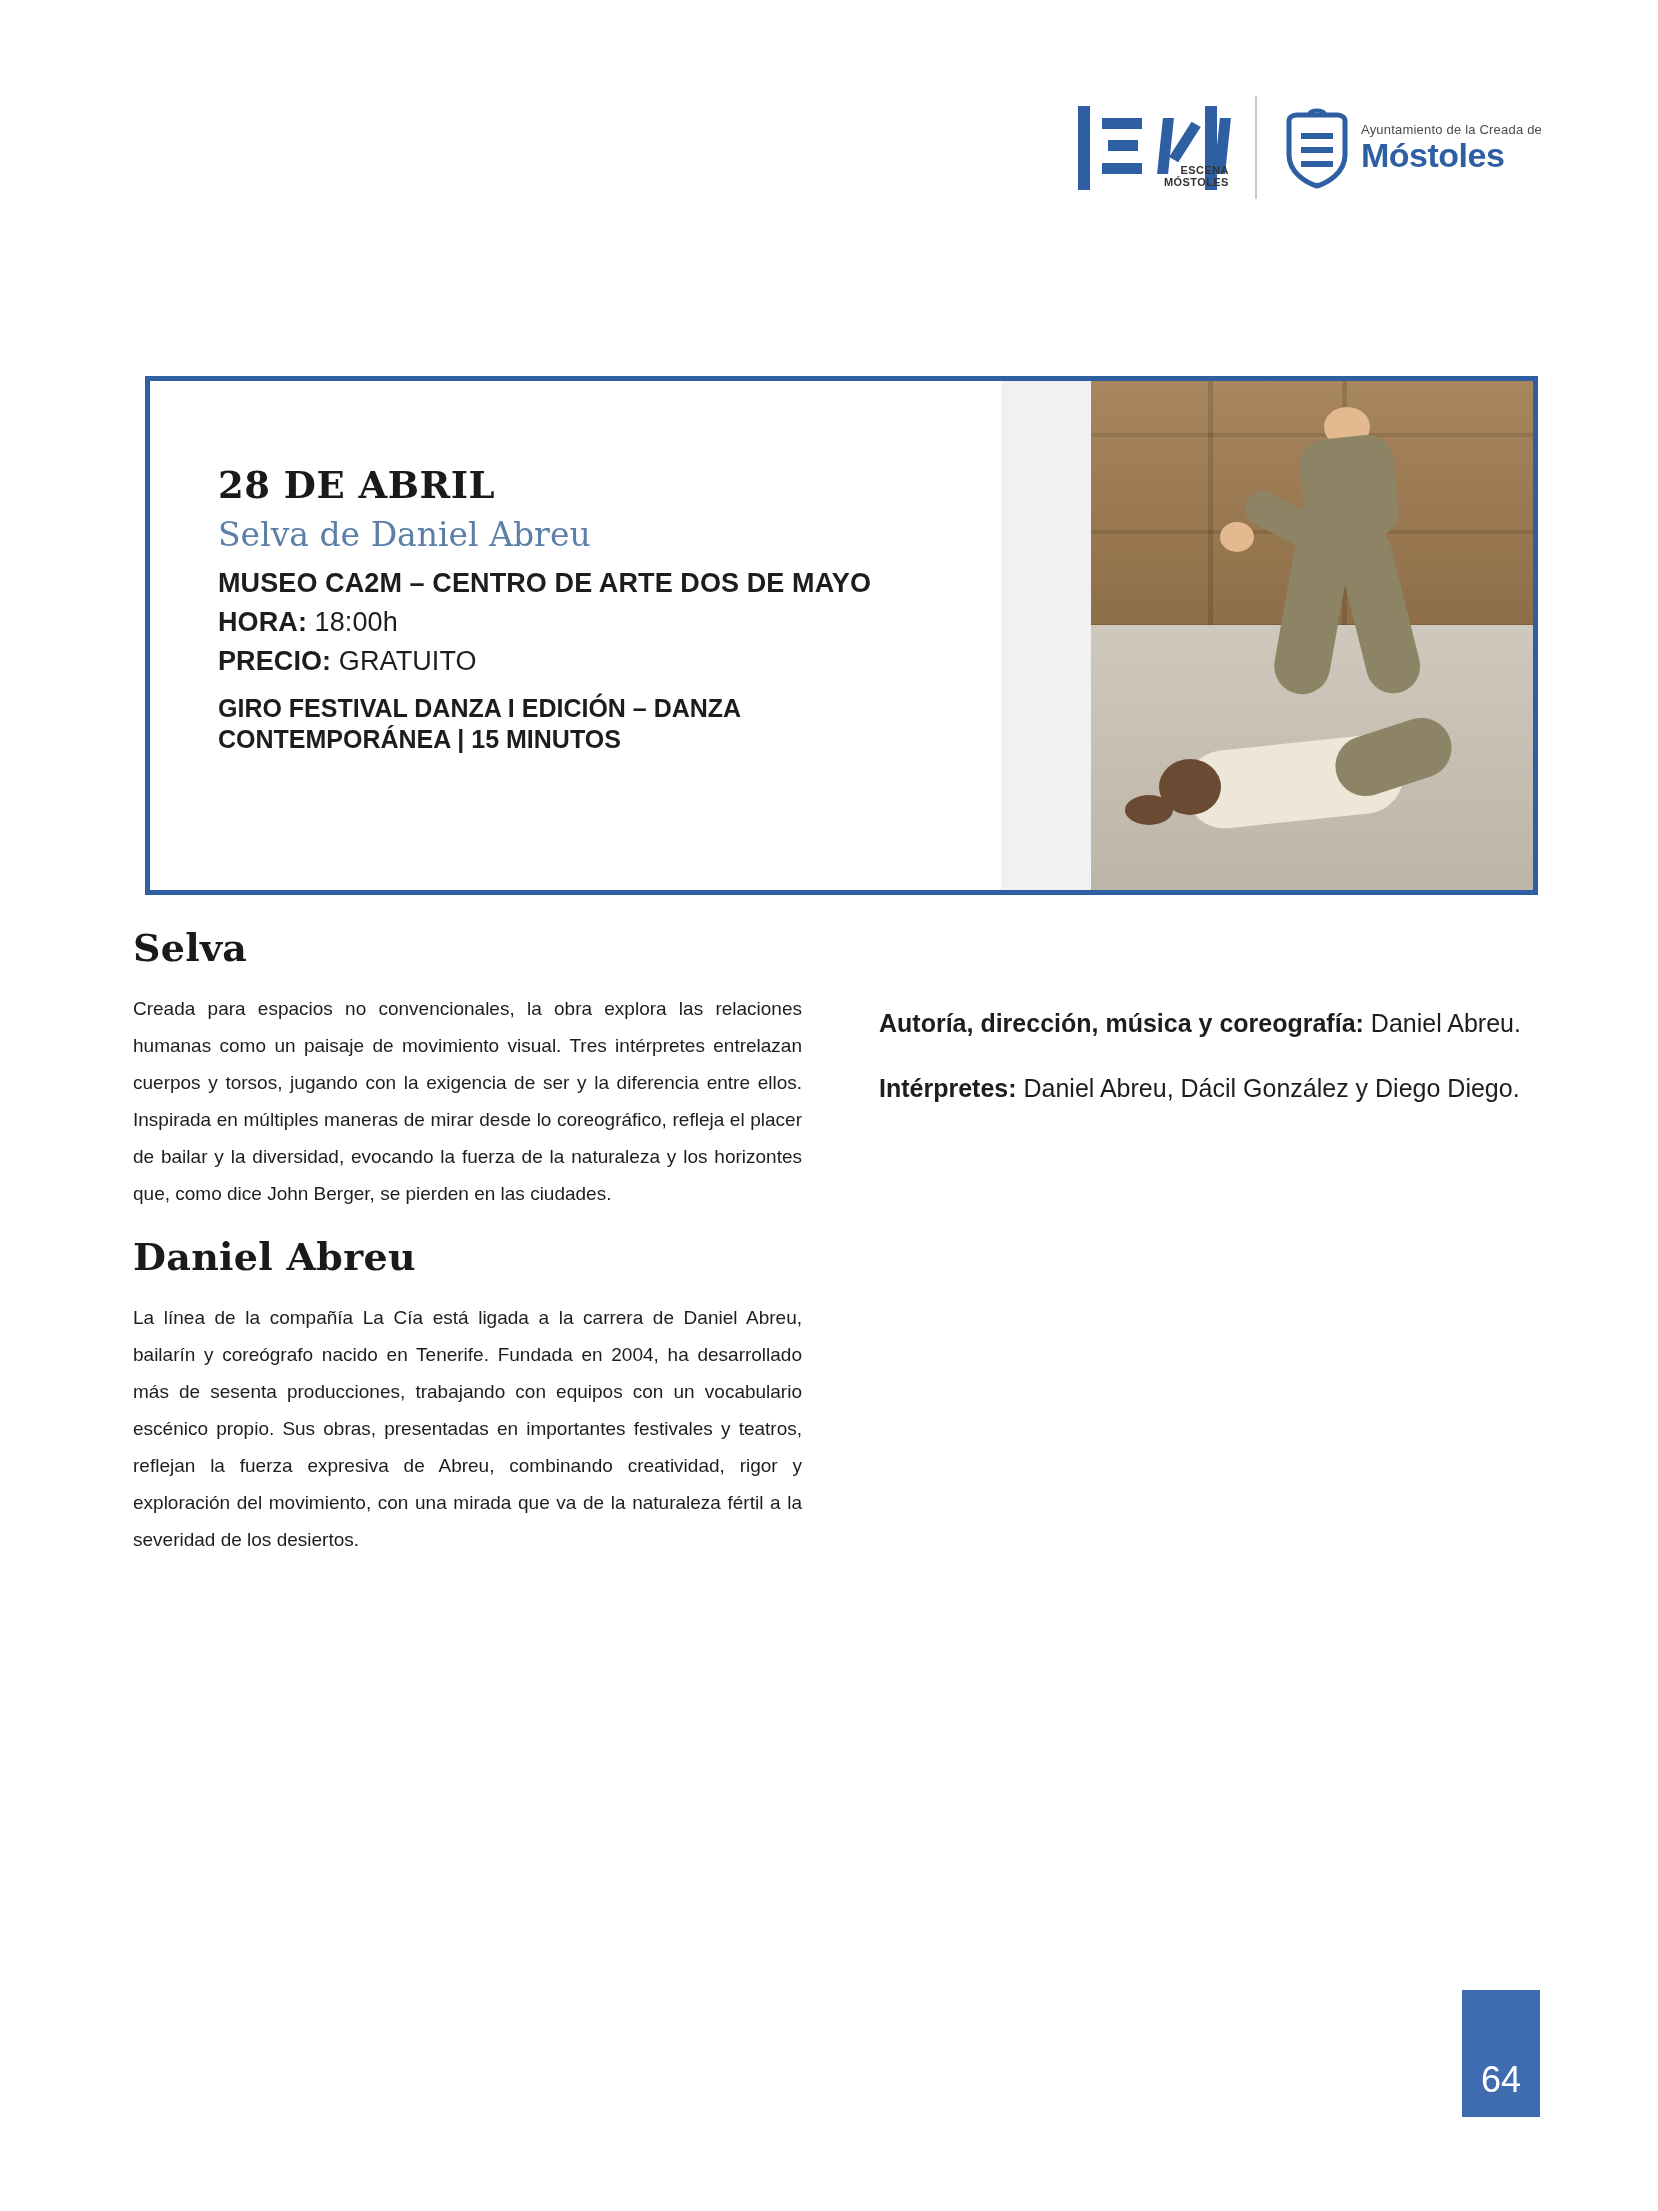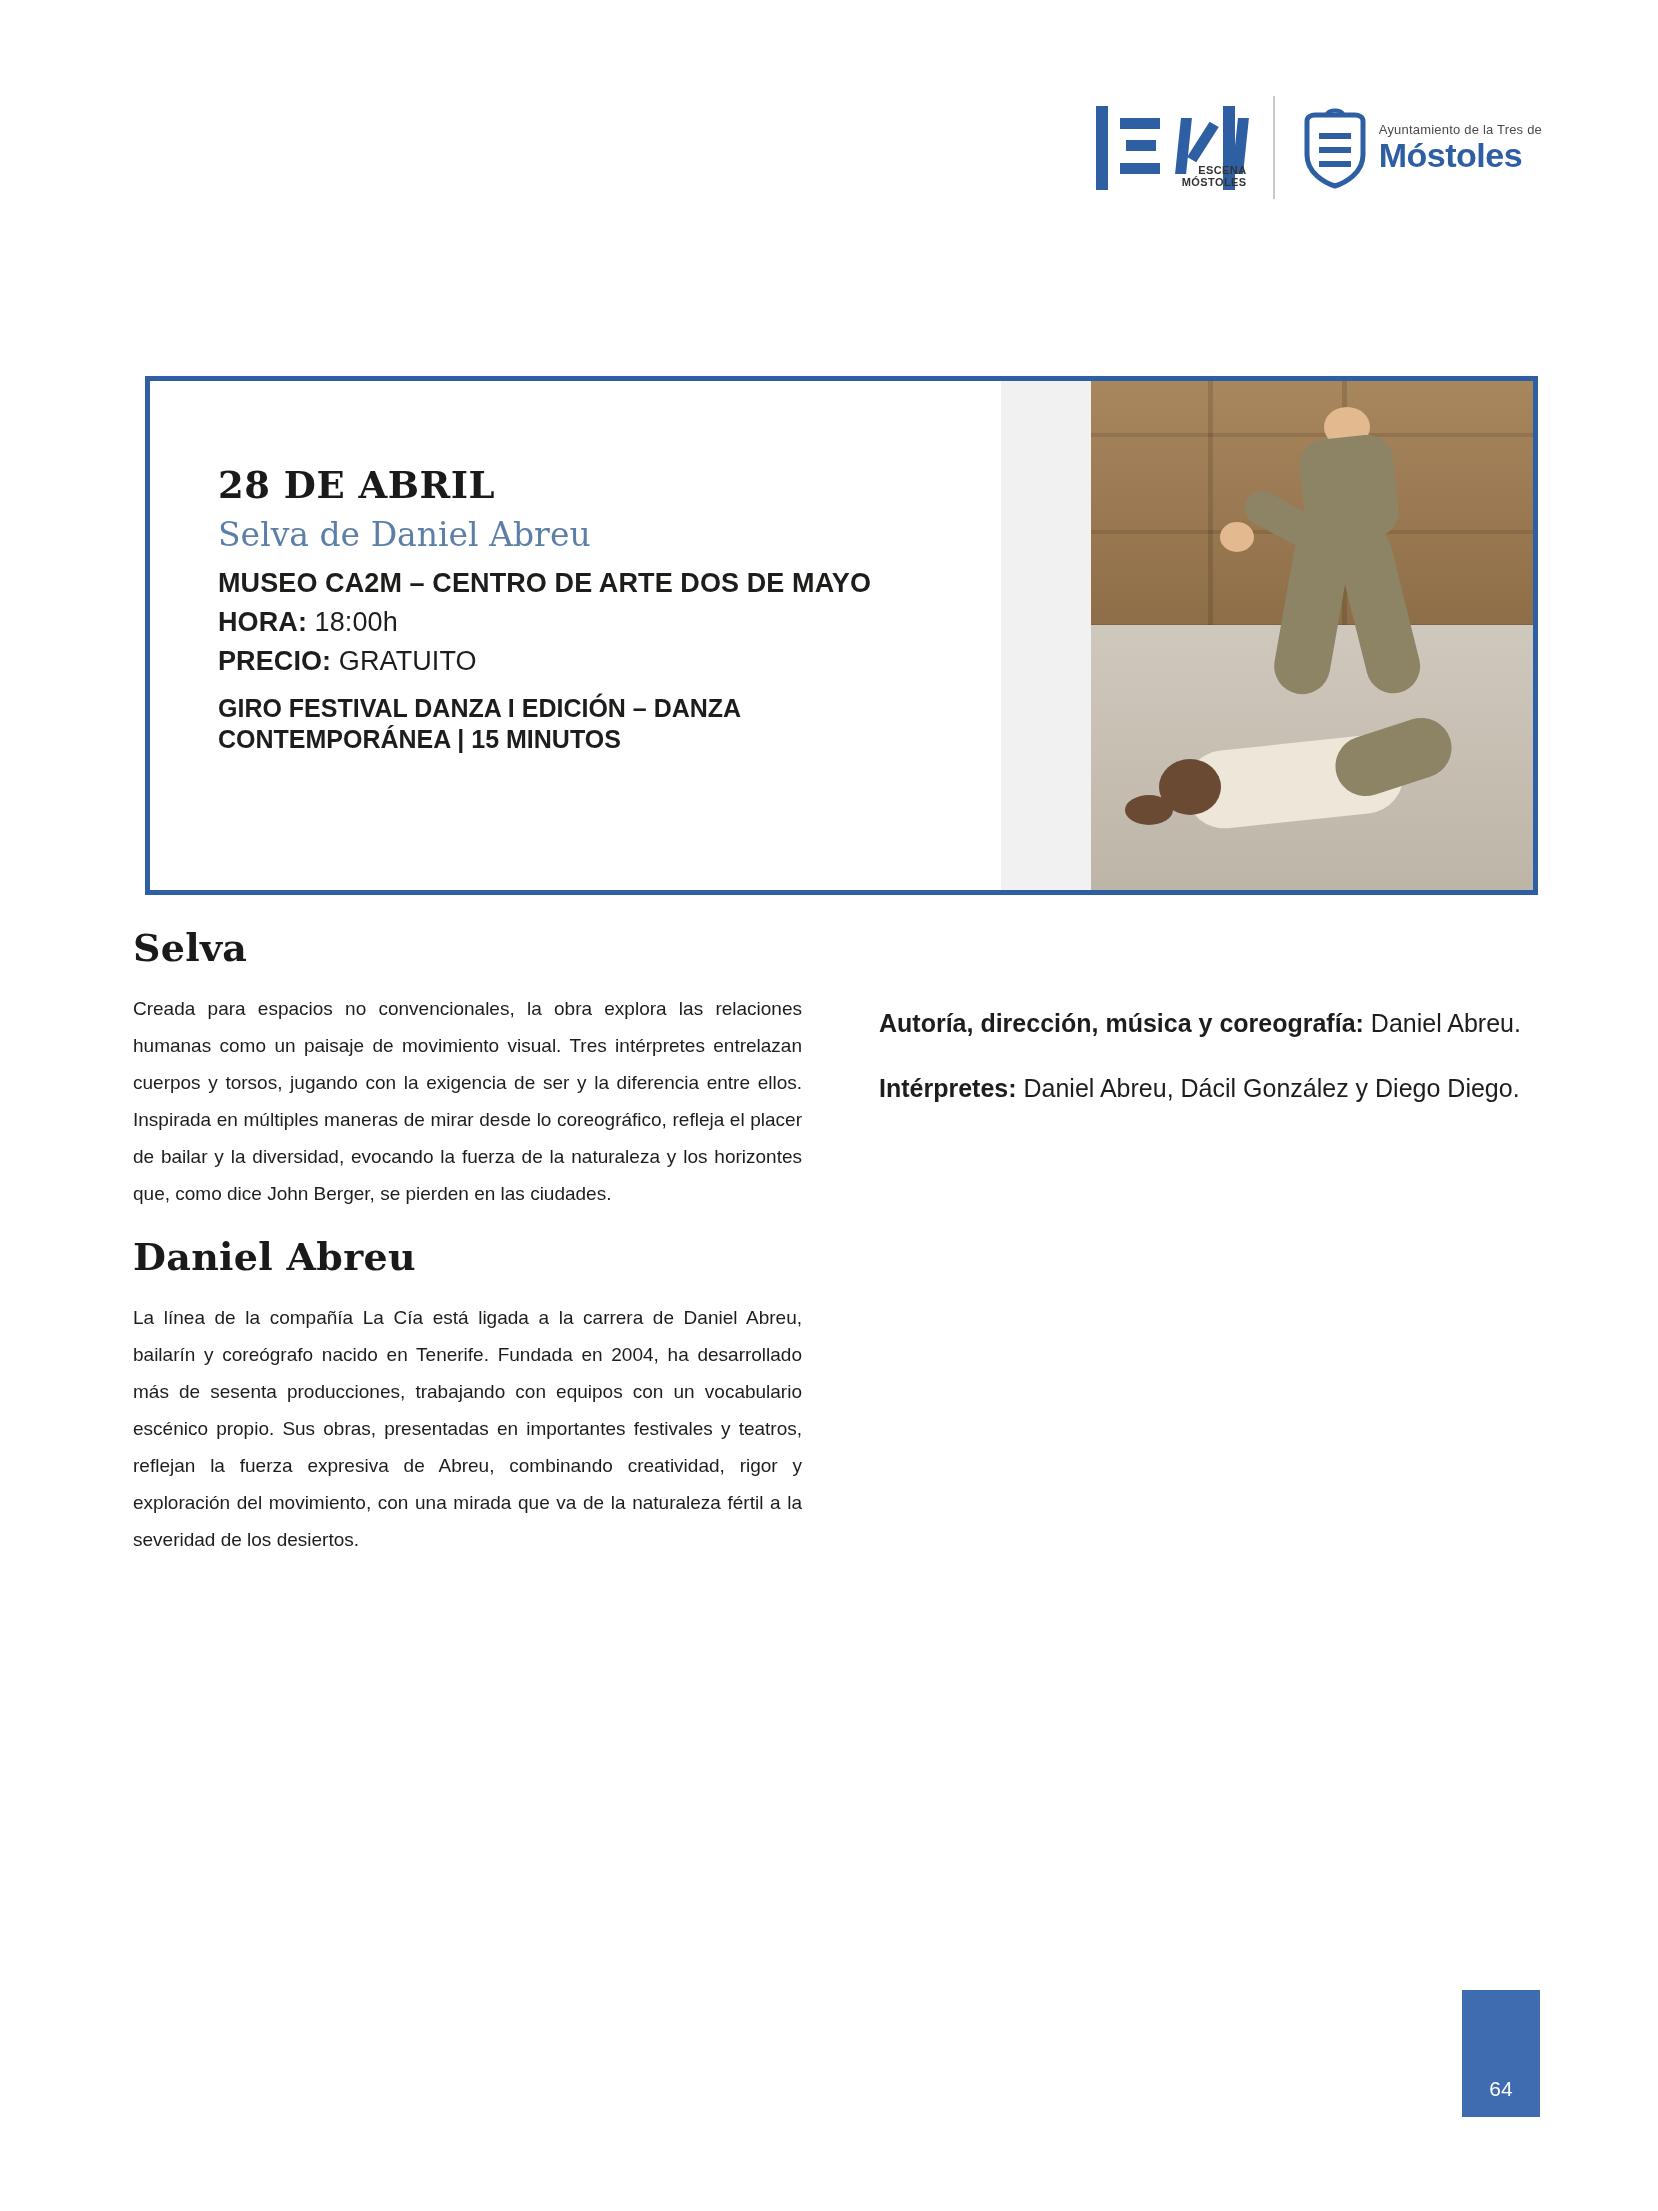--- a/index.html
+++ b/index.html
@@ -276,21 +276,21 @@
     bottom: 95px;
     width: 78px;
     height: 127px;
     background: #3f6cb0;
     color: #ffffff;
     display: flex;
     align-items: flex-end;
     justify-content: center;
     padding-bottom: 16px;
     box-sizing: border-box;
-    font-size: 21px;
+    font-size: 36px;
   }
 </style>
 </head>
 <body>
 
 <div class="header">
 
   <div class="logo-escena">
     <div class="mark">
       <div class="bar-l"></div>
@@ -314,21 +314,21 @@
     <div class="shield">
       <svg width="64" height="82" viewBox="0 0 64 82" aria-hidden="true">
         <path d="M4 14 C4 10 8 8 12 8 L52 8 C56 8 60 10 60 14 L60 48 C60 66 42 76 32 79 C22 76 4 66 4 48 Z" fill="none" stroke="#2f5fa3" stroke-width="5"></path>
         <rect x="16" y="26" width="32" height="6" fill="#2f5fa3"></rect>
         <rect x="16" y="40" width="32" height="6" fill="#2f5fa3"></rect>
         <rect x="16" y="54" width="32" height="6" fill="#2f5fa3"></rect>
         <path d="M24 8 C24 2 40 2 40 8" fill="none" stroke="#2f5fa3" stroke-width="4"></path>
       </svg>
     </div>
     <div class="mostoles-text">
-      <div class="small">Ayuntamiento de la Tres de</div>
+      <div class="small">Ayuntamiento de la Creada de</div>
       <div class="big">Móstoles</div>
     </div>
   </div>
 </div>
 
 <div class="card">
   <div class="card-left">
     <div class="ev-date">28 DE ABRIL</div>
     <div class="ev-title">Selva de Daniel Abreu</div>
     <div class="ev-line ev-venue">MUSEO CA2M – CENTRO DE ARTE DOS DE MAYO</div>

